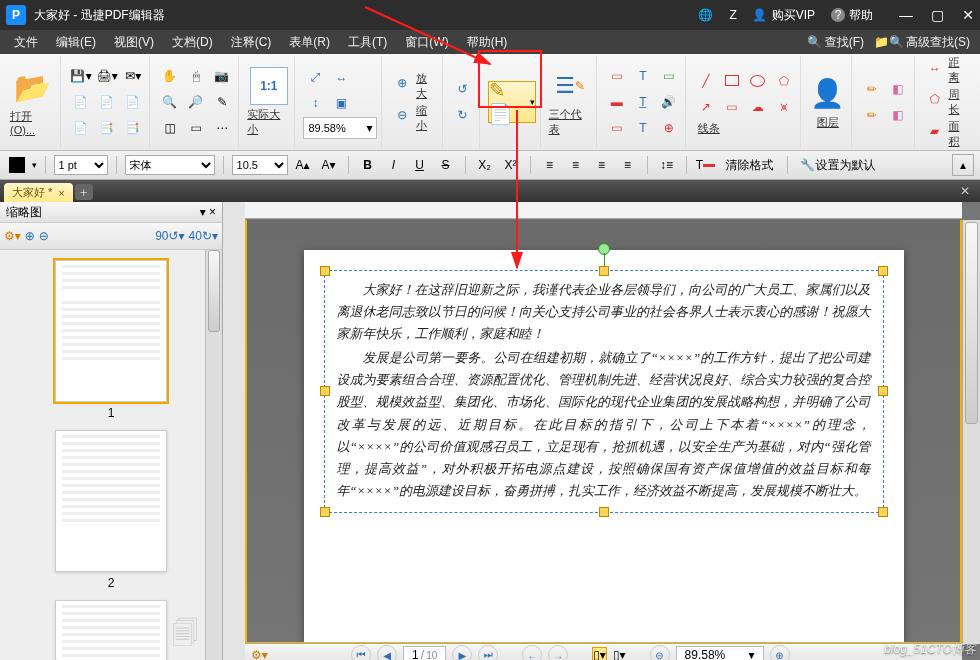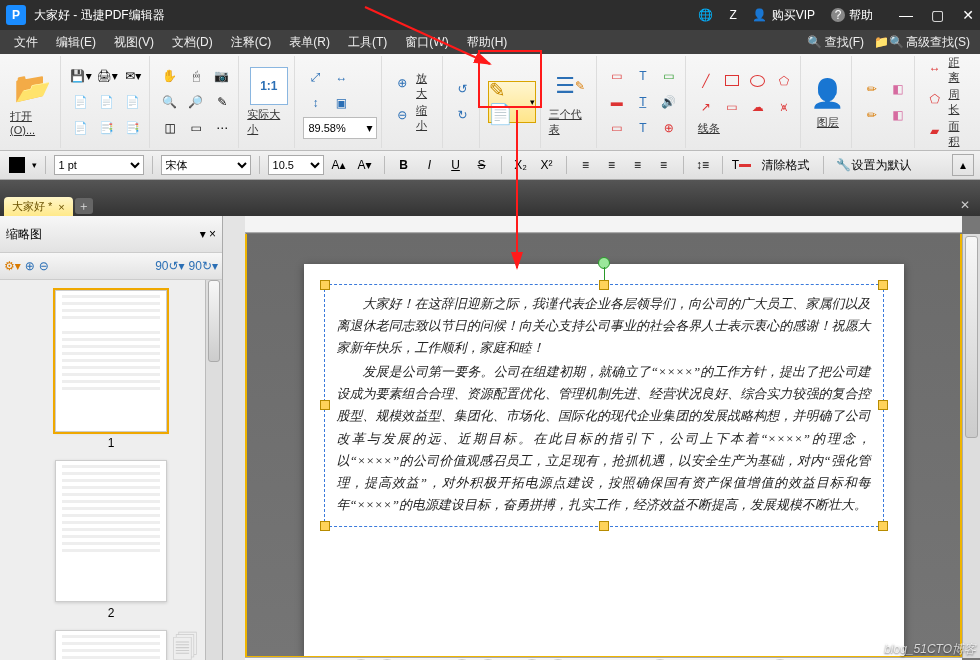--- a/index.html
+++ b/index.html
@@ -20,26 +20,26 @@
 .ribbon .small{width:22px;height:22px;border:1px solid transparent;display:flex;align-items:center;justify-content:center;}
 .ribbon .col{display:flex;flex-direction:column;gap:2px;}
 .ribbon .row{display:flex;gap:2px;}
 .zoombox{display:flex;align-items:center;border:1px solid #bbb;background:#fff;height:20px;}
 .zoombox input{border:none;width:50px;font-size:11px;text-align:left;padding:0 4px;}
 .fmtbar{height:28px;background:linear-gradient(#f2f2f2,#e0e0e0);border-bottom:1px solid #aaa;display:flex;align-items:center;padding:0 6px;gap:4px;}
 .fmtbar .sep{width:1px;height:18px;background:#bbb;margin:0 4px;}
 .fmtbar select,.fmtbar .combo{height:20px;font-size:11px;border:1px solid #aaa;background:#fff;}
 .fmtbar .btn{width:20px;height:20px;display:flex;align-items:center;justify-content:center;border:1px solid transparent;}
 .swatch{width:16px;height:16px;background:#000;}
-.tabbar{height:36px;background:linear-gradient(#555,#333);display:flex;align-items:flex-end;padding:0 4px;gap:2px;}
+.tabbar{height:22px;background:linear-gradient(#555,#333);display:flex;align-items:flex-end;padding:0 4px;gap:2px;}
 .tabbar .tab{background:linear-gradient(#fff6c8,#ffe98a);border-radius:4px 4px 0 0;padding:2px 8px;font-size:11px;color:#6b5200;display:flex;align-items:center;gap:6px;}
 .tabbar .add{width:18px;height:16px;background:#666;border-radius:3px;color:#ddd;display:flex;align-items:center;justify-content:center;margin-bottom:2px;}
 .workspace{display:flex;height:calc(660px - 30px - 24px - 92px - 28px - 22px);}
 .sidepanel{width:222px;background:#eee;display:flex;flex-direction:column;border-right:1px solid #aaa;}
-.sidepanel .hdr{height:20px;background:linear-gradient(#f7f7f7,#e2e2e2);border-bottom:1px solid #ccc;display:flex;align-items:center;padding:8px 6px;justify-content:space-between;}
+.sidepanel .hdr{height:20px;background:linear-gradient(#f7f7f7,#e2e2e2);border-bottom:1px solid #ccc;display:flex;align-items:center;padding:0 6px;justify-content:space-between;}
 .sidepanel .tools{height:26px;background:linear-gradient(#f7f7f7,#e2e2e2);border-bottom:1px solid #ccc;display:flex;align-items:center;padding:0 4px;gap:4px;}
 .thumbs{flex:1;overflow:hidden;position:relative;background:#eee;}
 .thumbs .scroll{position:absolute;right:0;top:0;bottom:0;width:16px;background:#ddd;border-left:1px solid #bbb;}
 .thumbs .scroll .bar{position:absolute;top:0;left:2px;right:2px;height:80px;background:linear-gradient(#f7f7f7,#ccc);border:1px solid #aaa;border-radius:3px;}
 .thumb{width:130px;margin:10px auto 4px;text-align:center;}
 .thumb .pg{width:110px;height:140px;background:#fff;border:1px solid #ccc;margin:0 auto 4px;box-shadow:0 1px 3px rgba(0,0,0,0.15);}
 .thumb.sel .pg{outline:2px solid #efa800;}
 .thumb .pg .ln{height:3px;background:#eee;margin:4px 6px;}
 .docarea{flex:1;background:#777;position:relative;overflow:hidden;}
 .rulerzone{position:absolute;left:22px;right:18px;top:0;height:16px;background:#f4f4f4;border-bottom:1px solid #aaa;}
@@ -288,21 +288,21 @@
       </div>
   </div>
 </div>
 
 <div class="fmtbar">
   <div class="btn">
       <div class="swatch"></div>
     </div>
     <span style="font-size:9px;">▾</span>
   <div class="sep"></div>
-  <select class="combo" style="width:90px;"><option>1 pt</option></select>
+  <select class="combo" style="width:54px;"><option>1 pt</option></select>
   <div class="sep"></div>
   <select class="combo" style="width:90px;"><option>宋体</option></select>
   <div class="sep"></div>
   <select class="combo" style="width:56px;"><option>10.5</option></select>
   <div class="btn">A▴</div>
   <div class="btn">A▾</div>
   <div class="sep"></div>
   <div class="btn">
       <b>B</b>
     </div>
@@ -351,21 +351,21 @@
     <div class="hdr">
       <span>缩略图</span>
       <span>▾ ×</span>
     </div>
     <div class="tools">
       <div class="small" style="color:#d97a00;">⚙▾</div>
       <div class="small" style="color:#2b6fb5;">⊕</div>
       <div class="small" style="color:#2b6fb5;">⊖</div>
       <div style="flex:1"></div>
       <div class="small" style="color:#2b6fb5;margin-left:36px;">90↺▾</div>
-      <div class="small" style="color:#2b6fb5;">90↻▾</div>
+      <div class="small" style="color:#2b6fb5;">40↻▾</div>
     </div>
     <div class="thumbs">
       <div class="thumb sel">
         <div class="pg">
             <div class="ln"></div>
             <div class="ln"></div>
             <div class="ln"></div>
             <div class="ln"></div>
             <div class="ln" style="margin-top:12px;"></div>
             <div class="ln"></div>

